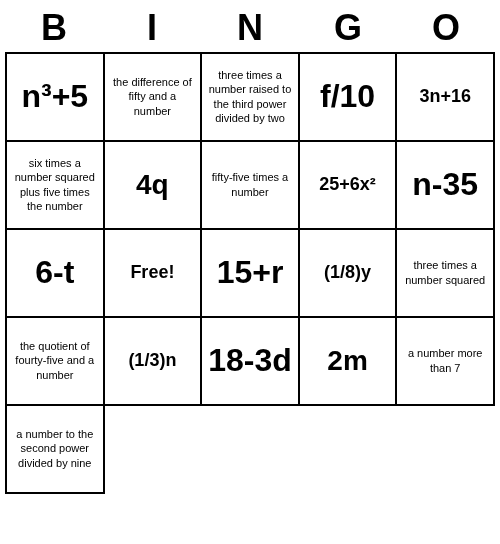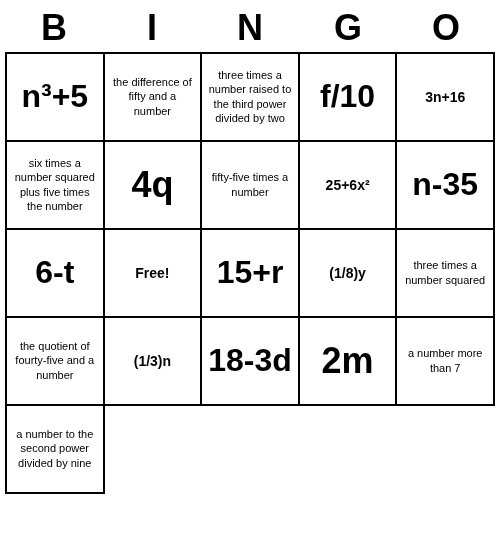--- a/index.html
+++ b/index.html
@@ -51,25 +51,25 @@
     }
     .cell-text {
       font-size: 11px;
       line-height: 1.3;
     }
     .cell-large {
       font-size: 32px;
       font-weight: bold;
     }
     .cell-medium {
-      font-size: 14px;
+      font-size: 18px;
       font-weight: bold;
     }
     .cell-xlarge {
-      font-size: 36px;
+      font-size: 28px;
       font-weight: bold;
     }
   </style>
 </head>
 <body>
 
 <div class="bingo-header">
 <div class="bingo-header-cell">B</div>
     <div class="bingo-header-cell">I</div>
     <div class="bingo-header-cell">N</div>

